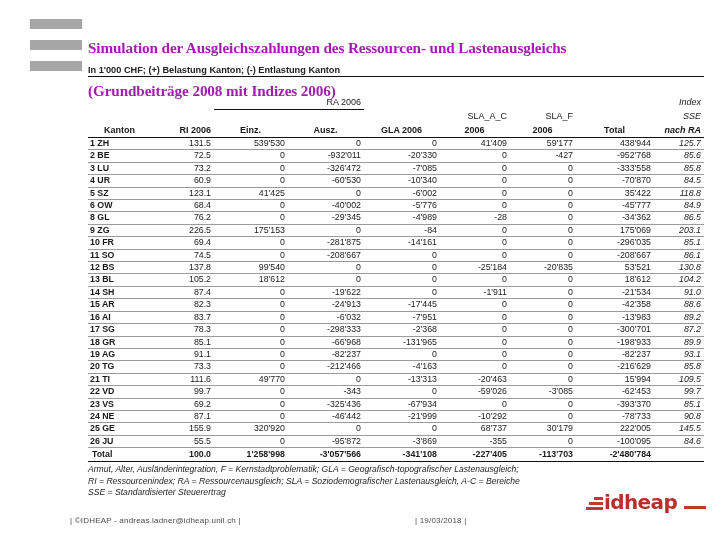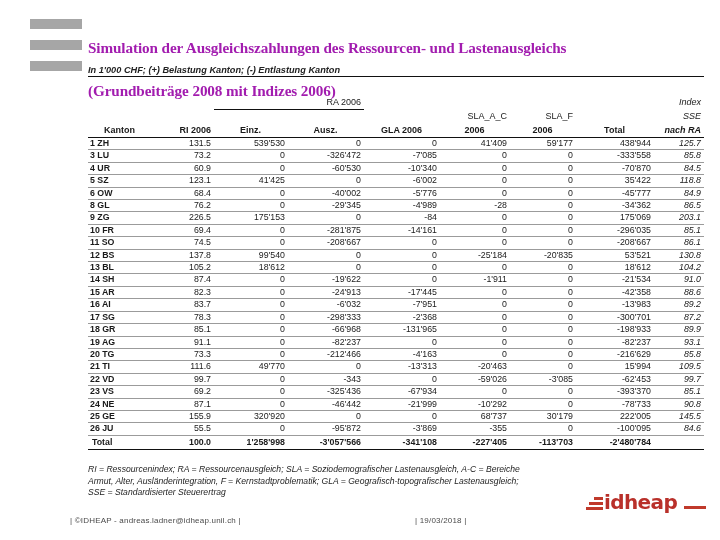--- a/index.html
+++ b/index.html
@@ -48,21 +48,20 @@
 
   
   .table-area {
     position: absolute;
     left: 88px;
     top: 65px;
     width: 616px;
   }
   .unit-note {
     font-family: "Liberation Sans", sans-serif;
-    font-style: italic;
     font-weight: bold;
     font-size: 9.2px;
     color: #222;
     padding-bottom: 1px;
     border-bottom: 1.4px solid #111;
     margin-bottom: 0;
     width: 100%;
     box-sizing: border-box;
   }
 
@@ -305,20 +304,31 @@
           <td class="ri">131.5</td>
           <td>539'530</td>
           <td>0</td>
           <td>0</td>
           <td>41'409</td>
           <td>59'177</td>
           <td>438'944</td>
           <td class="idx">125.7</td>
         </tr>
         <tr class="data">
+          <td class="kanton">2 BE</td>
+          <td class="ri">72.5</td>
+          <td>0</td>
+          <td>-932'011</td>
+          <td>-20'330</td>
+          <td>0</td>
+          <td>-427</td>
+          <td>-952'768</td>
+          <td class="idx">85.6</td>
+        </tr>
+        <tr class="data">
           <td class="kanton">3 LU</td>
           <td class="ri">73.2</td>
           <td>0</td>
           <td>-326'472</td>
           <td>-7'085</td>
           <td>0</td>
           <td>0</td>
           <td>-333'558</td>
           <td class="idx">85.8</td>
         </tr>
@@ -575,22 +585,22 @@
         <td>-227'405</td>
         <td>-113'703</td>
         <td>-2'480'784</td>
         <td></td>
       </tr>
     </tbody>
   </table>
 </div>
 
 <div class="legend">
+  <div>Armut, Alter, Ausländerintegration, F = Kernstadtproblematik; GLA = Geografisch-topografischer Lastenausgleich;</div>
   <div>RI = Ressourcenindex; RA = Ressourcenausgleich; SLA = Soziodemografischer Lastenausgleich, A-C = Bereiche</div>
-  <div>Armut, Alter, Ausländerintegration, F = Kernstadtproblematik; GLA = Geografisch-topografischer Lastenausgleich;</div>
   <div>SSE = Standardisierter Steuerertrag</div>
 </div>
 
 <div class="footer-left">| ©IDHEAP - andreas.ladner@idheap.unil.ch |</div>
 <div class="footer-date">| 19/03/2018 |</div>
 
 <div class="logo">
   <div class="logo-marks">
     <span class="m1"></span>
       <span class="m2"></span>

